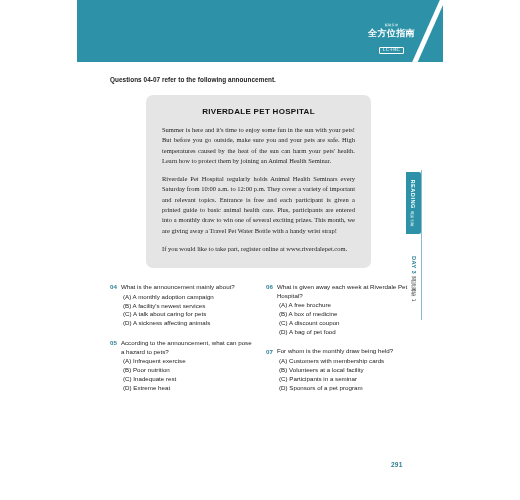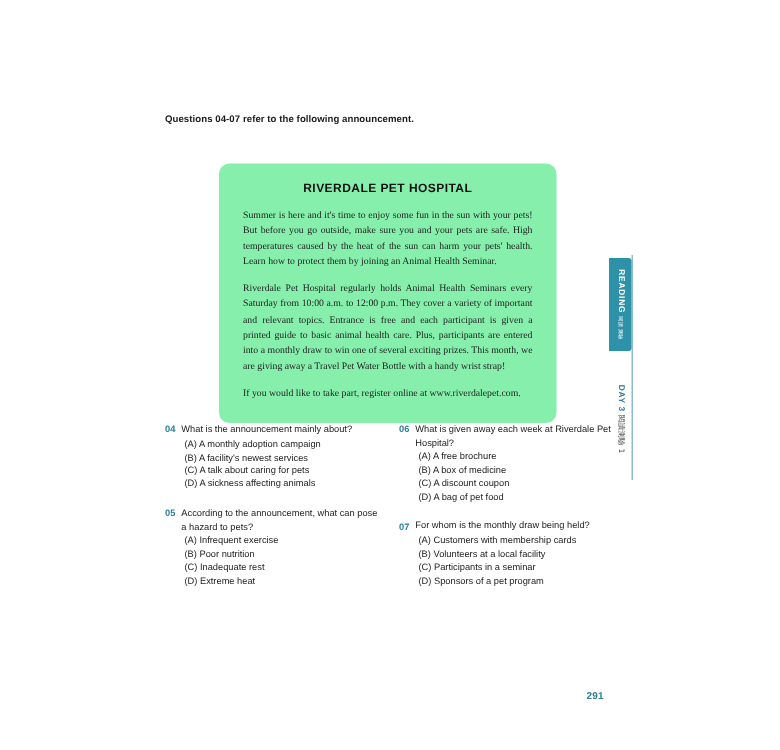--- a/index.html
+++ b/index.html
@@ -76,24 +76,24 @@
     left: 110px; top: 76px;
     font-size: 6.4px;
     font-weight: bold;
     color: #1a1a1a;
     letter-spacing: .05px;
   }
 
   
   #passage-card {
     position: absolute;
-    left: 146px; top: 109px;
+    left: 146px; top: 95px;
     width: 225px;
     padding: 12px 16px 14px 16px;
-    background: #86efac;
+    background: #e5e5e5;
     border-radius: 7px;
     box-sizing: border-box;
   }
   #passage-title {
     text-align: center;
     font-size: 8px;
     font-weight: bold;
     color: #111111;
     letter-spacing: .3px;
     margin-bottom: 9px;
@@ -223,20 +223,28 @@
     font-weight: bold;
     color: #2d7f94;
     letter-spacing: .2px;
   }
 </style>
 </head>
 <body>
 
 <div id="page">
 
+  <div id="header-band">
+    <div id="header-stripe"></div>
+    <div id="header-brand">
+      <div id="brand-kicker">新制多益</div>
+      <div id="brand-title">全方位指南</div>
+      <div id="brand-badge">LC+RC</div>
+    </div>
+  </div>
 
   <div id="instruction">Questions 04-07 refer to the following announcement.</div>
 
   <div id="passage-card">
     <div id="passage-title">RIVERDALE PET HOSPITAL</div>
     <p class="passage-para">Summer is here and it's time to enjoy some fun in the sun with your pets! But before you go outside, make sure you and your pets are safe. High temperatures caused by the heat of the sun can harm your pets' health. Learn how to protect them by joining an Animal Health Seminar.</p>
     <p class="passage-para">Riverdale Pet Hospital regularly holds Animal Health Seminars every Saturday from 10:00 a.m. to 12:00 p.m. They cover a variety of important and relevant topics. Entrance is free and each participant is given a printed guide to basic animal health care. Plus, participants are entered into a monthly draw to win one of several exciting prizes. This month, we are giving away a Travel Pet Water Bottle with a handy wrist strap!</p>
     <p class="passage-para">If you would like to take part, register online at www.riverdalepet.com.</p>
   </div>
 

